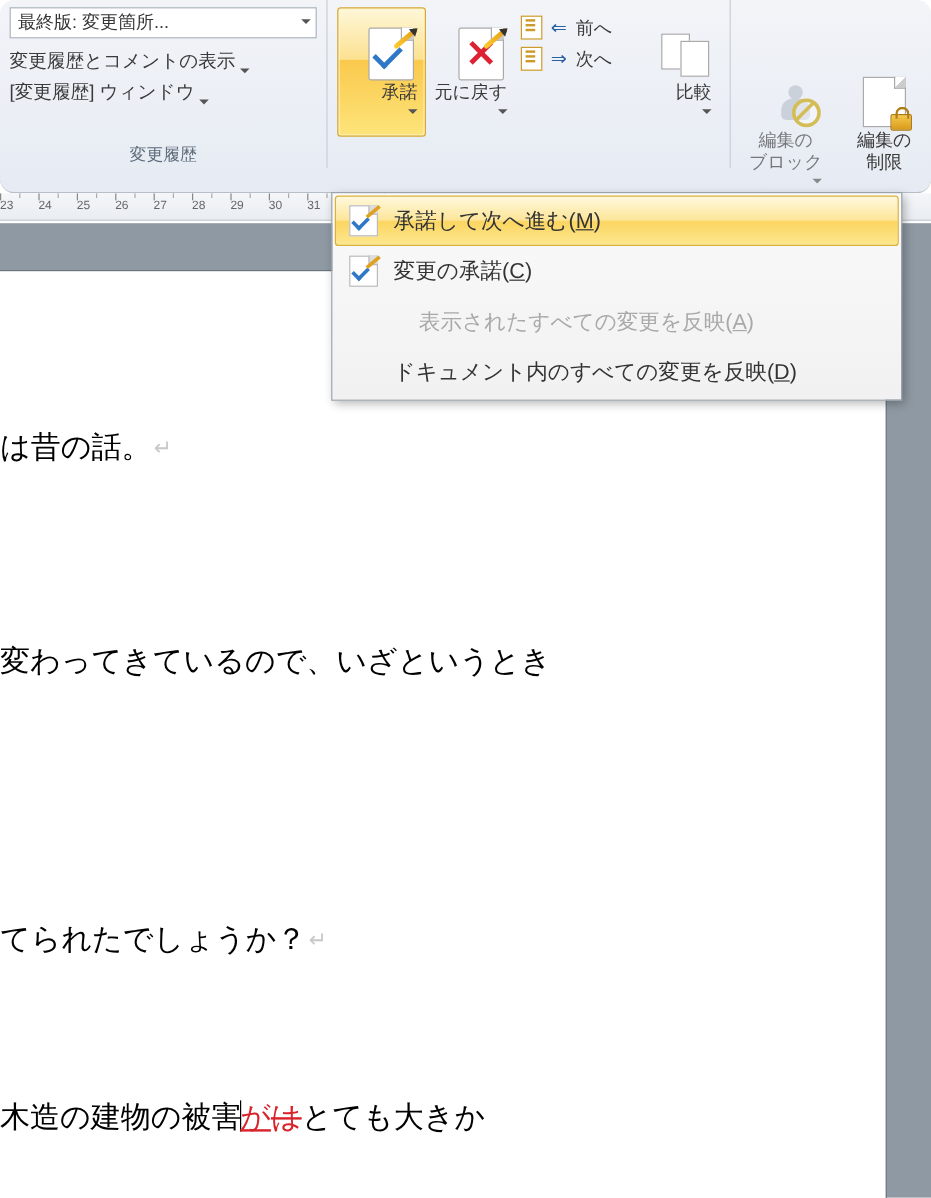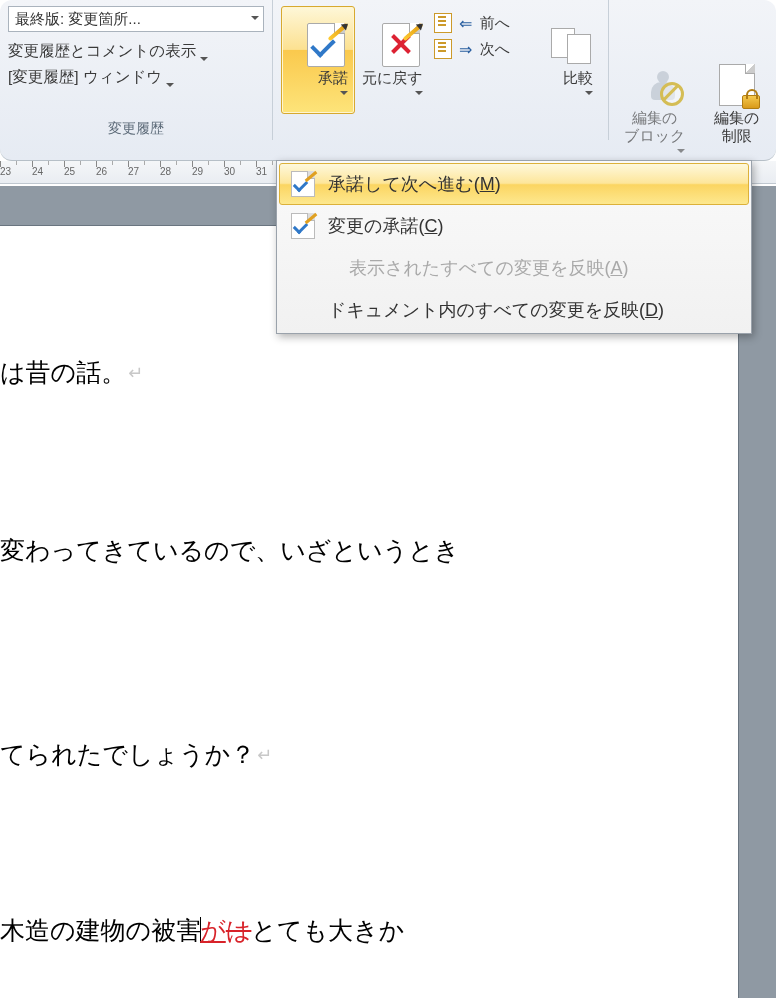--- a/index.html
+++ b/index.html
@@ -219,20 +219,20 @@
   </div>
 
 <div class="doc-wrap">
   <div class="page">
     <div class="txt" style="left:20px;top:130px;">
       <span>は昔の話。</span><span class="para-mark">↵</span>
     </div>
     <div class="txt" style="left:20px;top:308px;">
       <span>変わってきているので、いざというとき</span>
     </div>
-    <div class="txt" style="left:20px;top:512px;">
+    <div class="txt" style="left:20px;top:540px;">
       <span>てられたでしょうか？</span><span class="para-mark">↵</span>
     </div>
     <div class="txt" style="left:20px;top:688px;">
       <span>木造の建物の被害</span><span class="caret"></span><span class="track-ins">が</span><span class="track-del">は</span><span>とても大きか</span>
     </div>
   </div>
 </div>
 
 </body></html>

